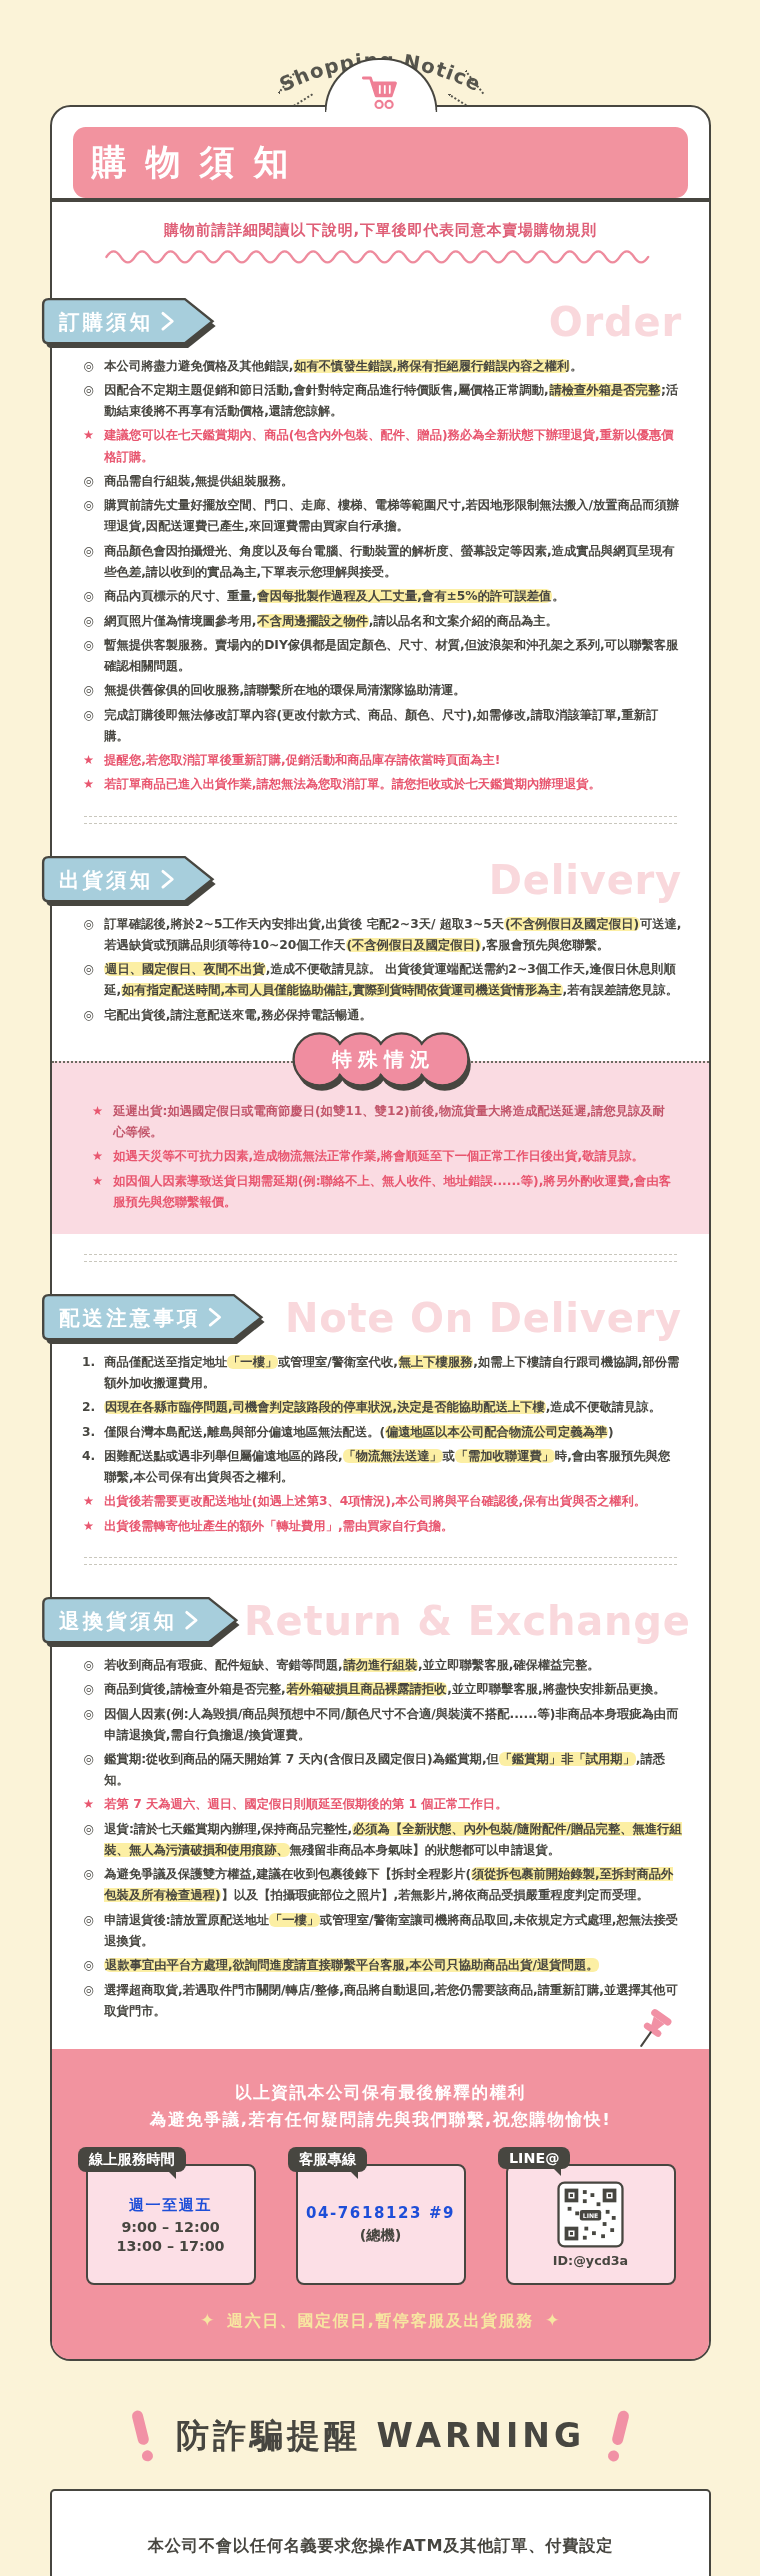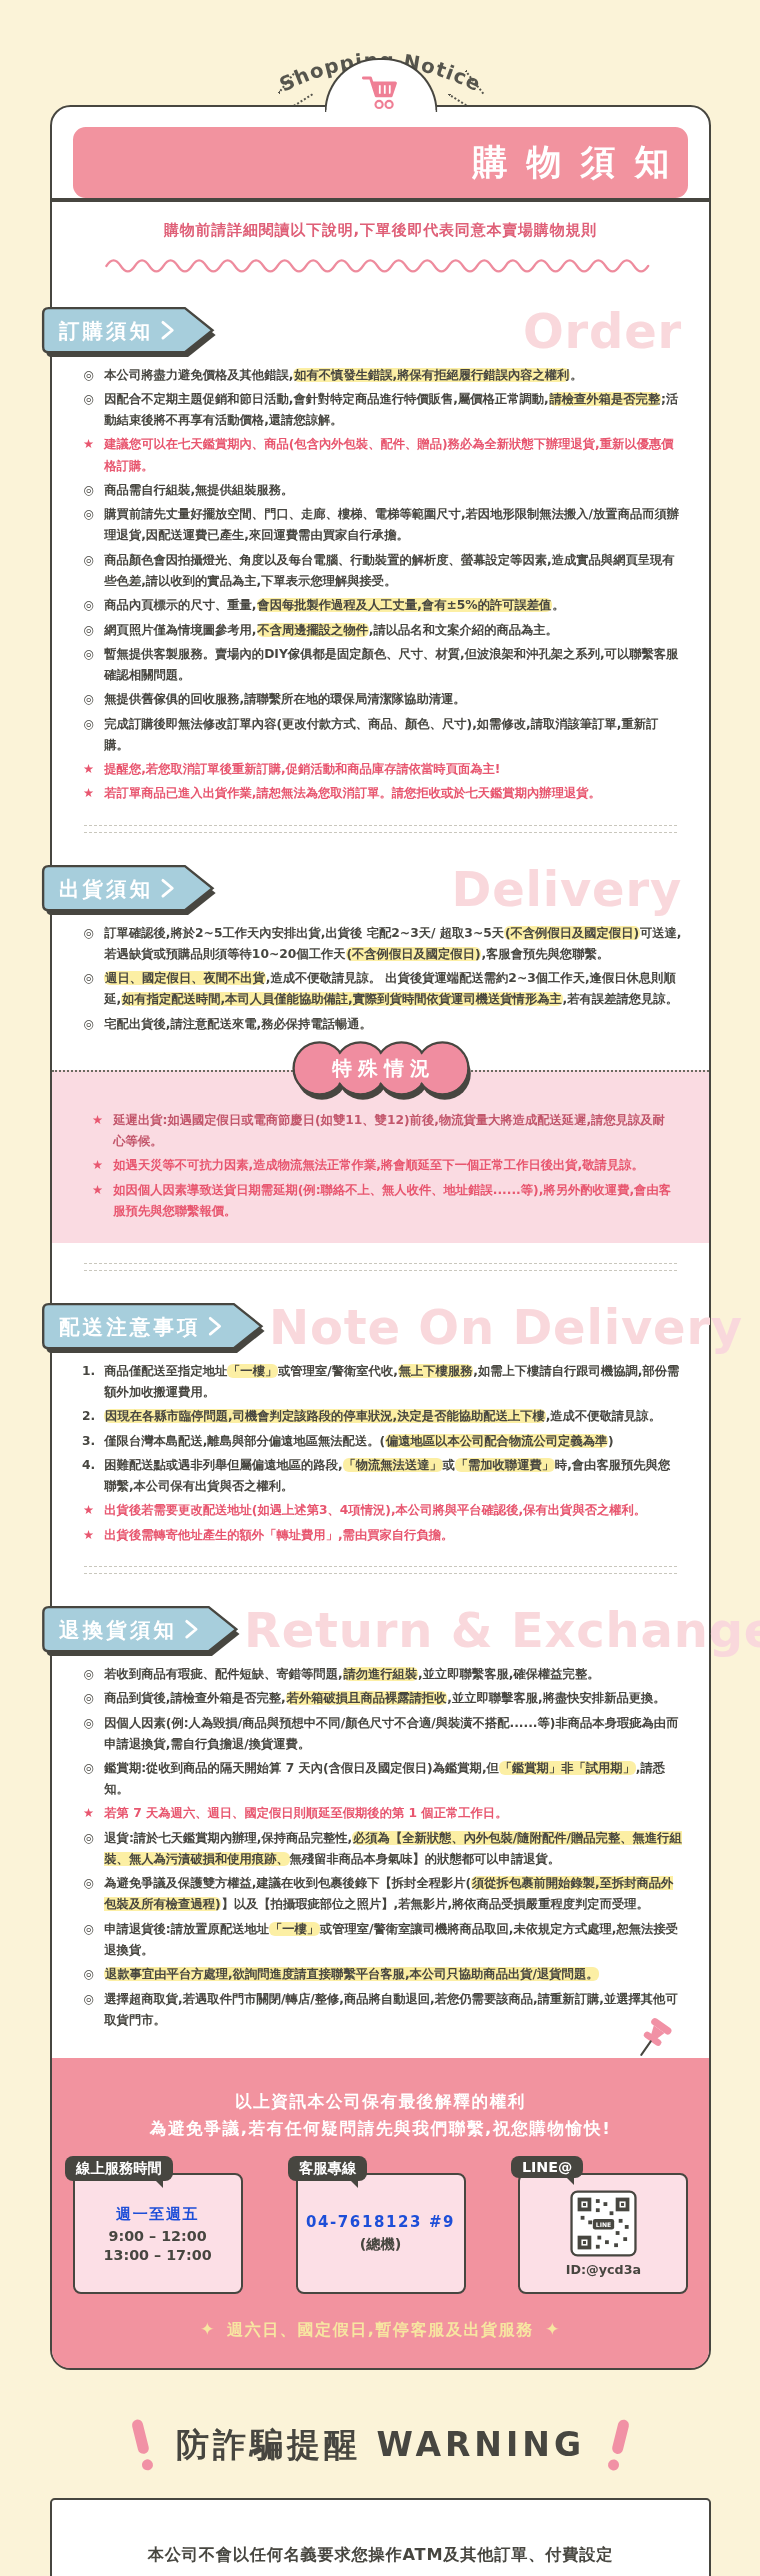--- a/index.html
+++ b/index.html
@@ -19,51 +19,51 @@
 
   
   .card{position:relative;margin:0 50px;background:#fff;border:2.4px solid #474640;border-radius:20.6px;}
   .bump{position:absolute;top:-49px;left:50%;transform:translateX(-50%);width:109px;height:52px;
         background:#fff;border:2.4px solid #474640;border-bottom:none;border-radius:109px 109px 0 0;
         display:flex;align-items:flex-end;justify-content:center;z-index:2;}
   .bump::after{content:"";position:absolute;left:0;right:0;bottom:-4px;height:5.5px;background:#fff;}
   .bump svg{position:relative;z-index:3;margin-bottom:-1.6px;}
 
   .title-band{margin:20.6px 20.6px 0;height:71px;background:#f2939f;border-radius:12.7px;
-              display:flex;align-items:center;justify-content:flex-end;}
+              display:flex;align-items:center;justify-content:flex-start;}
   .title-band h1{margin:0;color:#fff;font-size:35px;font-weight:800;letter-spacing:19px;text-indent:19px;}
   .divider-strong{border-top:4px solid #474640;}
-  .intro{margin:19px 16px 14px;text-align:center;color:#df5f77;font-weight:700;font-size:15px;letter-spacing:0.8px;}
+  .intro{margin:19px 16px 5px;text-align:center;color:#df5f77;font-weight:700;font-size:15px;letter-spacing:0.8px;}
   .wave{display:block;margin:4.8px auto 0;}
 
   
   .sec{padding:0 27px;}
   .sec-head{display:flex;justify-content:space-between;align-items:center;margin-top:30px;margin-bottom:8px;height:52px;}
   .badge{margin-left:-41px;flex:0 0 auto;}
-  .watermark{font-size:48px;font-weight:800;color:#f9d8dc;line-height:1;white-space:nowrap;letter-spacing:0.8px;}
+  .watermark{font-size:40px;font-weight:800;color:#f9d8dc;line-height:1;white-space:nowrap;letter-spacing:0.8px;}
 
   .li{display:flex;gap:6.3px;font-size:12.3px;line-height:1.72;margin:3.2px 0;color:#474640;font-weight:600;}
   .li .marker{flex:0 0 19px;text-align:center;}
   .li .marker.star{color:#e8566f;}
   .li .txt{flex:1;}
   .li-red{color:#e8566f;}
   .li-rose{color:#c2566b;}
   .hl{background:#fcefa4;border-radius:6px;padding:0 0.8px;}
 
   .dots{margin:20.6px 32px;height:5.5px;border-top:1.6px dashed #c9c7bd;border-bottom:1.6px dashed #c9c7bd;}
 
   
   .special{margin:35px -27px 0;background:#fadbe2;border-top:2.4px dotted #6b6a60;position:relative;padding:35px 36px 17.4px;}
   .cloud{position:absolute;top:-32px;left:50%;transform:translateX(-50%);}
 
   
   .foot{margin-top:27px;background:#f2939f;border-radius:0 0 18px 18px;padding:28.5px 20.6px 24px;position:relative;}
   .pin{position:absolute;top:-41px;right:35px;}
   .foot-line{margin:4.8px 0;text-align:center;color:#fff;font-weight:800;font-size:16.6px;letter-spacing:1.6px;}
-  .cards{display:flex;justify-content:space-between;gap:24px;margin-top:33px;}
+  .cards{display:flex;justify-content:center;gap:40px;margin-top:33px;}
   .fcard{position:relative;width:166px;height:117px;background:#fcdfe6;border:2.4px solid #474640;border-radius:8px;
          display:flex;flex-direction:column;align-items:center;justify-content:center;}
   .fbubble{position:absolute;top:-19px;left:-9.5px;background:#474640;color:#fff;font-size:14.3px;font-weight:700;
            padding:3.2px 11px;border-radius:8px;z-index:2;}
   .fbubble::after{content:"";position:absolute;right:9.5px;bottom:-7.1px;border-left:9.5px solid transparent;border-top:9.5px solid #474640;}
   .t1{font-size:15px;font-weight:800;color:#1d4ed8;margin:2.4px 0;letter-spacing:1.6px;}
   .t2{font-size:14.3px;font-weight:700;color:#474640;margin:1.6px 0;}
   .t3{font-size:12.7px;font-weight:800;color:#474640;margin-top:4.8px;}
   .foot-note{margin:25px 0 3.2px;text-align:center;color:#f7e6a1;font-weight:800;font-size:16px;letter-spacing:1.6px;}
   .sparkle{font-size:17.4px;margin:0 11px;}

